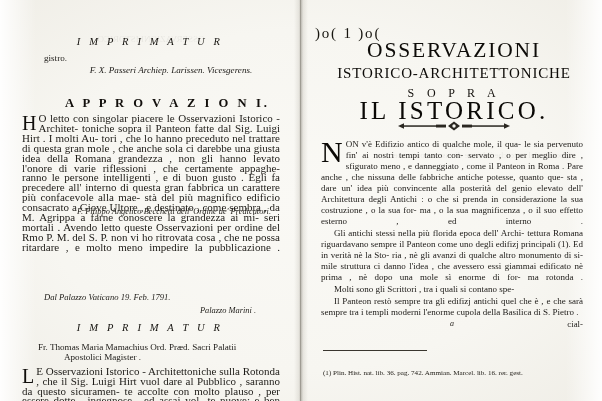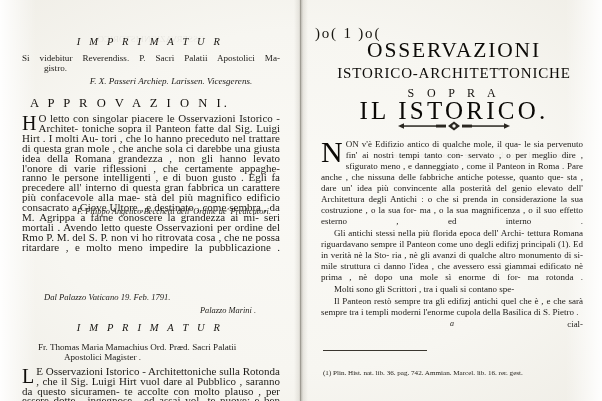--- a/index.html
+++ b/index.html
@@ -28,22 +28,22 @@
   .page{position:absolute;top:0;height:401px;}
   .page-left{left:0;width:297px;}
   .page-right{left:305px;width:297px;}
 
   .block{position:absolute;}
   .hdr-imp{
     font-style:italic;font-size:10.5px;letter-spacing:.30em;
     text-align:center;color:#15130f;font-weight:400;
   }
   .hdr-appro{
-    font-size:12.6px;letter-spacing:.24em;text-align:left;
-    color:#120f0c;font-weight:400;
+    font-size:12.6px;letter-spacing:.24em;text-align:right;
+    color:#120f0c;font-weight:700;
   }
   .line{font-size:9.1px;line-height:10.4px;color:#1b1916;}
   .just{text-align:justify;text-align-last:justify;}
   .italic{font-style:italic;}
 
   
   .para{font-size:11px;line-height:9.9px;text-align:justify;
     text-align-last:justify;color:#1d1b17;}
 
   
@@ -97,21 +97,20 @@
 
 <div id="sheet">
 
   <div class="page page-left">
 
     <div class="bleed" style="left:26px;top:34px;width:250px;text-align:center;">OSSERVAZIONI ISTORICO</div>
 
     <div class="block hdr-imp" style="left:30px;top:36px;width:240px;">I M P R I M A T U R</div>
 
     <div class="block" style="left:22px;top:53px;width:258px;">
-      <div class="line just">Si videbitur Reverendiss. P. Sacri Palatii Apostolici Ma-</div>
       <div class="line" style="text-align:left;padding-left:22px;">gistro.</div>
       <div class="line italic" style="text-align:center;padding-left:40px;margin-top:2px;">F. X. Passeri Archiep. Larissen. Vicesgerens.</div>
     </div>
 
     <div class="block hdr-appro" style="left:30px;top:96px;width:240px;">A P P R O V A Z I O N I.</div>
 
     <div class="block dropcap" style="left:22px;top:114px;width:258px;">
       <span class="dc">H</span>
       <div class="para">O letto con singolar piacere le Osservazioni Istorico - Architet- toniche sopra il Panteon fatte dal Sig. Luigi Hirt . I molti Au- tori , che lo hanno preceduto nel trattare di questa gran mole , che anche sola ci darebbe una giusta idea della Romana grandezza , non gli hanno levato l'onore di varie riflessioni , che certamente appaghe- ranno le persone intelligenti , e di buon gusto . Egli fa precedere all' interno di questa gran fabbrica un carattere più confacevole alla mae- stà del più magnifico edificio consacrato a Giove Ultore , e destinato , come sembra , da M. Agrippa a farne conoscere la grandezza ai mi- seri mortali . Avendo letto queste Osservazioni per ordine del Rmo P. M. del S. P. non vi ho ritrovata cosa , che ne possa ritardare , e molto meno impedire la pubblicazione .</div>
     </div>

